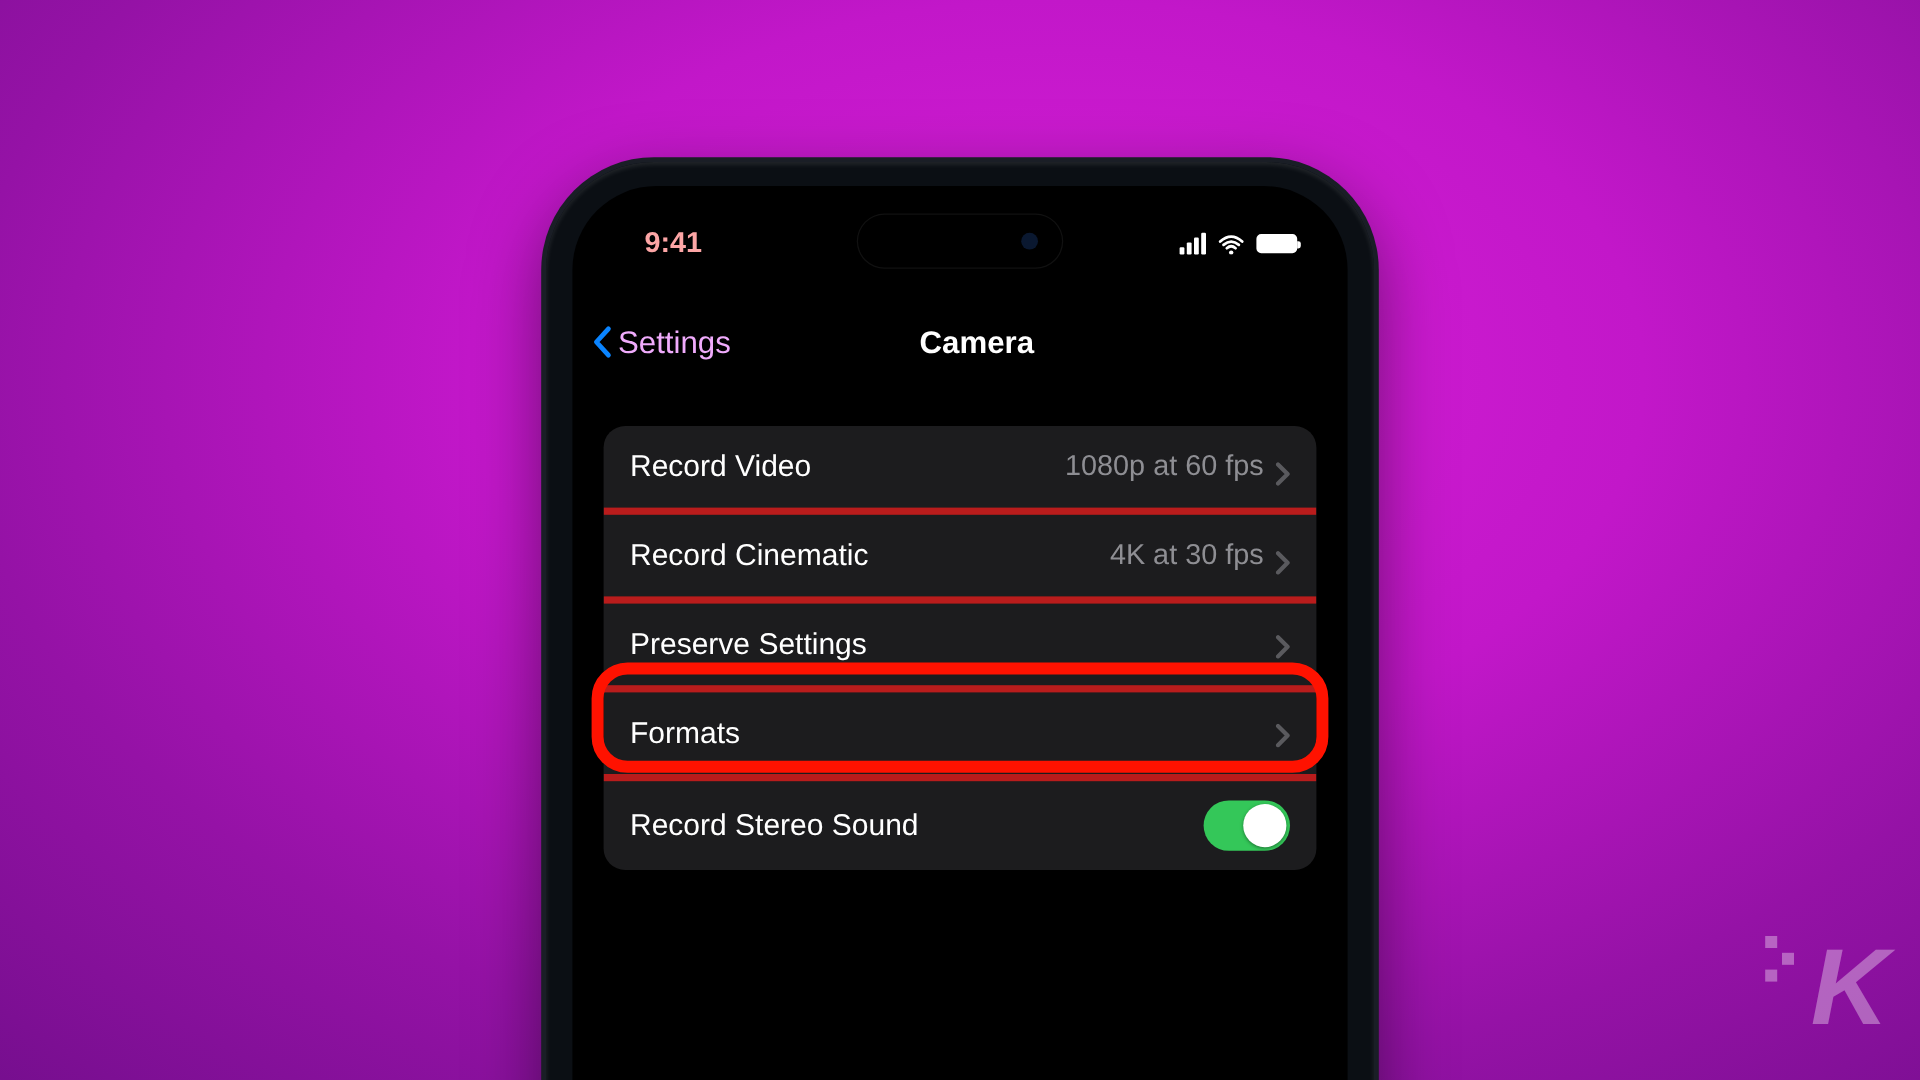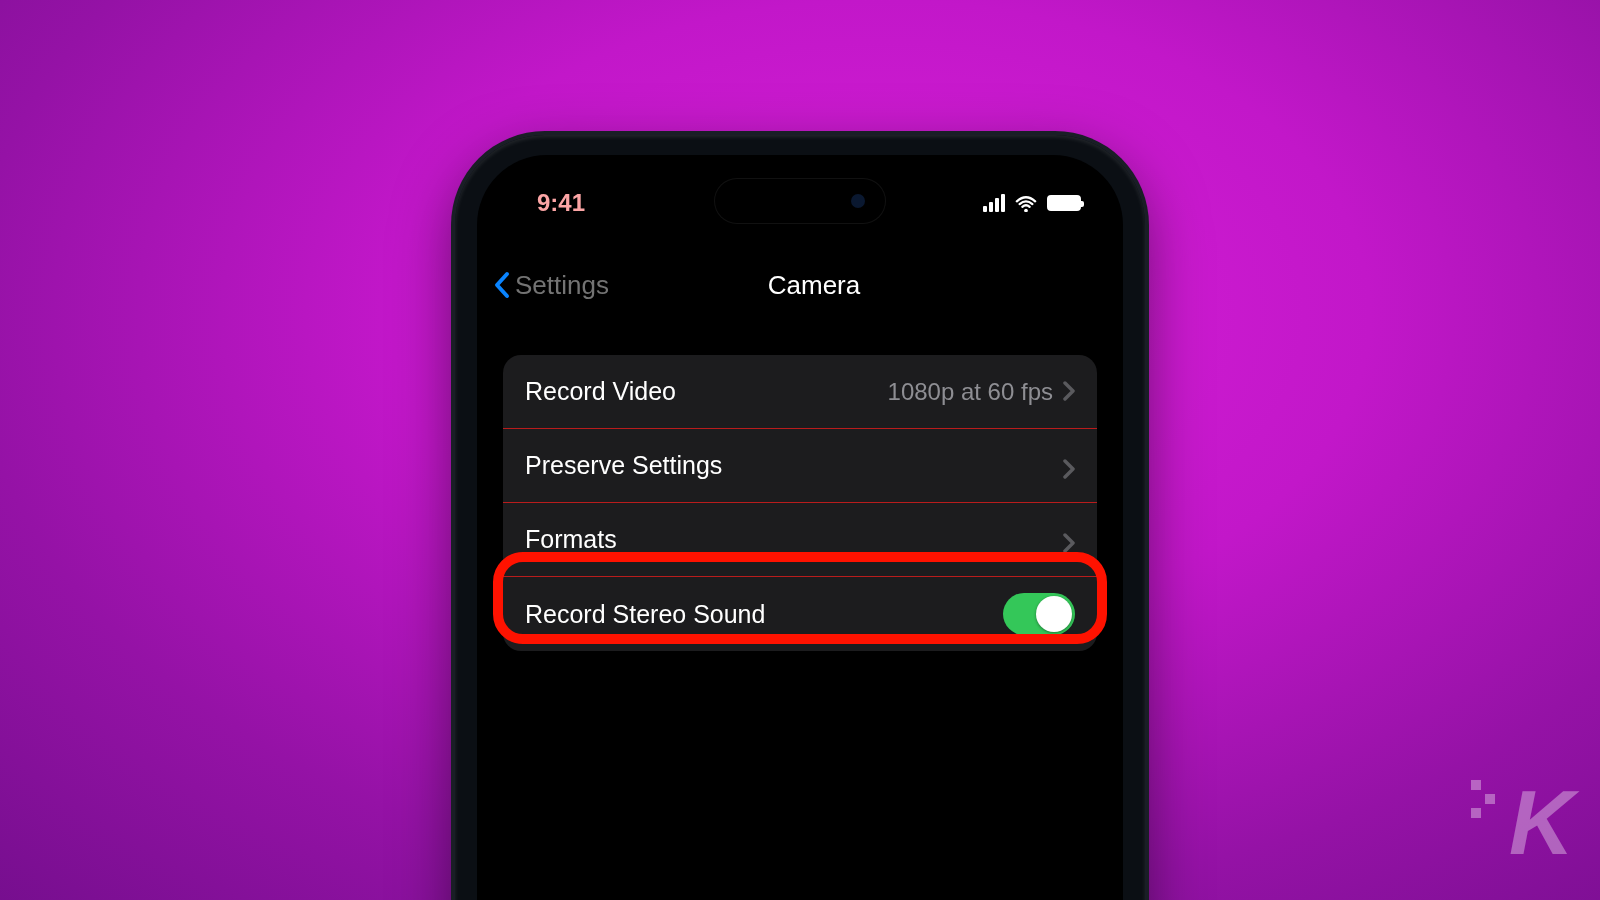--- a/index.html
+++ b/index.html
@@ -125,56 +125,56 @@
   .navheader {
     position: absolute;
     top: 100px;
     left: 0; right: 0;
     height: 60px;
     display: flex;
     align-items: center;
     justify-content: center;
     color: #fff;
   }
-  .navtitle { font-size: 26px; font-weight: 400; margin-left: 28px; }
+  .navtitle { font-size: 26px; font-weight: 700; margin-left: 28px; }
   .backbtn {
     position: absolute;
     left: 16px;
     display: flex;
     align-items: center;
     gap: 4px;
-    color: #737373;
+    color: #f0abfc;
     font-size: 26px;
     cursor: pointer;
   }
   .backbtn svg { width: 18px; height: 28px; stroke: #0a84ff; stroke-width: 4; fill: none; }
 
   
   .list {
     position: absolute;
     top: 200px;
     left: 26px; right: 26px;
     background: #1c1c1e;
     border-radius: 18px;
     overflow: hidden;
   }
   .row {
     display: flex;
     align-items: center;
     justify-content: space-between;
     padding: 0 22px;
     height: 74px;
-    border-bottom: 1px solid #b91c1c;
+    border-bottom: 6px solid #b91c1c;
     font-size: 25px;
     cursor: pointer;
     position: relative;
   }
   .row:last-child { border-bottom: none; }
   .row .label { color: #fff; }
-  .row .right { display: flex; align-items: flex-start; gap: 10px; }
+  .row .right { display: flex; align-items: flex-end; gap: 10px; }
   .row .value { color: #8e8e93; font-size: 24px; }
   .chev { width: 12px; height: 20px; }
   .chev svg { stroke: #5a5a5e; stroke-width: 3.5; fill: none; }
 
   
   .toggle {
     width: 72px; height: 42px;
     border-radius: 22px;
     position: relative;
     transition: background .2s;
@@ -260,40 +260,49 @@
         <span class="label">Record Video</span>
         <span class="right">
           <span class="value">1080p at 60 fps</span>
           <span class="chev"><svg viewBox="0 0 12 20">
                 <polyline points="2,2 10,10 2,18" stroke-linecap="round" stroke-linejoin="round"></polyline>
               </svg></span>
         </span>
       </div>
 
 
-
-      <div class="row">
-        <span class="label">Preserve Settings</span>
-        <span class="right">
+      <div class="row">
+        <span class="label">Record Cinematic</span>
+        <span class="right">
+          <span class="value">4K at 30 fps</span>
           <span class="chev"><svg viewBox="0 0 12 20">
                 <polyline points="2,2 10,10 2,18" stroke-linecap="round" stroke-linejoin="round"></polyline>
               </svg></span>
         </span>
       </div>
 
       <div class="row">
-        <span class="label">Formats</span>
+        <span class="label">Preserve Settings</span>
         <span class="right">
           <span class="chev"><svg viewBox="0 0 12 20">
                 <polyline points="2,2 10,10 2,18" stroke-linecap="round" stroke-linejoin="round"></polyline>
               </svg></span>
         </span>
       </div>
 
       <div class="row">
+        <span class="label">Formats</span>
+        <span class="right">
+          <span class="chev"><svg viewBox="0 0 12 20">
+                <polyline points="2,2 10,10 2,18" stroke-linecap="round" stroke-linejoin="round"></polyline>
+              </svg></span>
+        </span>
+      </div>
+
+      <div class="row">
         <span class="label">Record Stereo Sound</span>
         <span class="right">
           <span class="toggle on">
               <span class="knob"></span>
             </span>
         </span>
       </div>
 
 
     </div>

